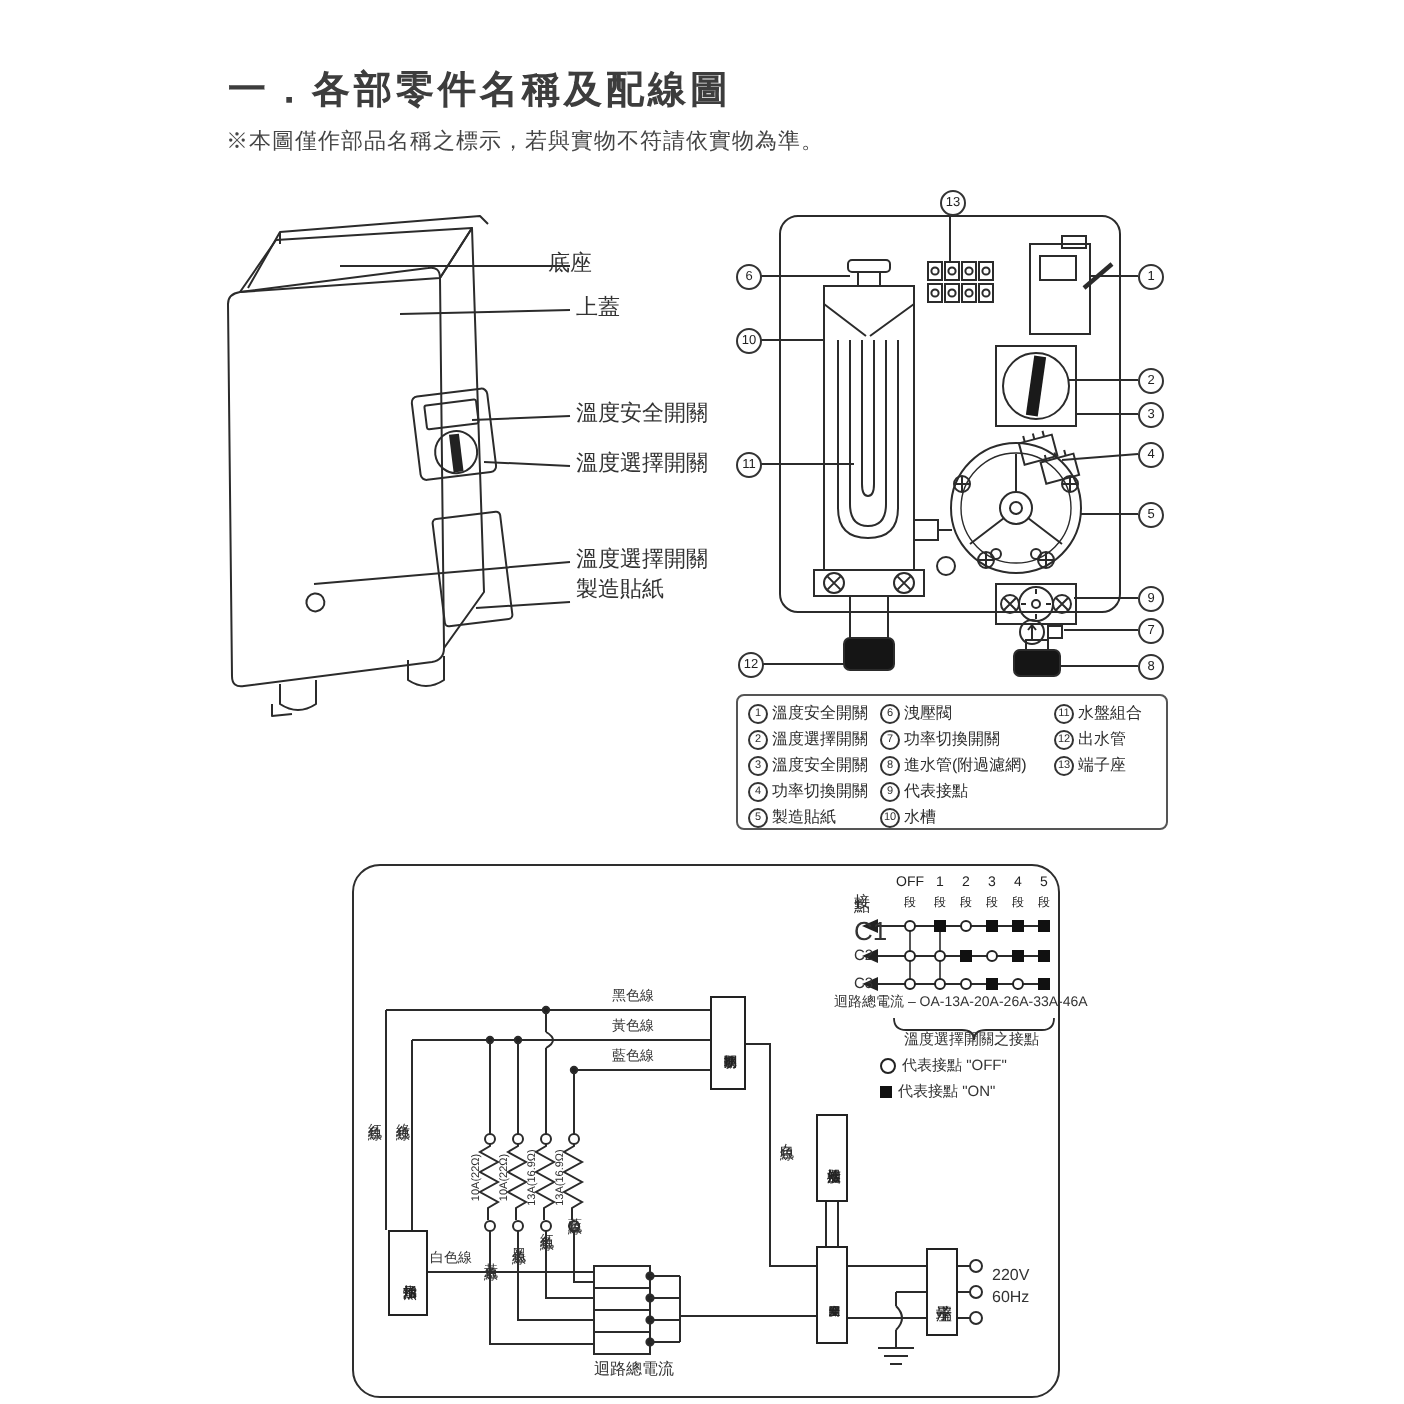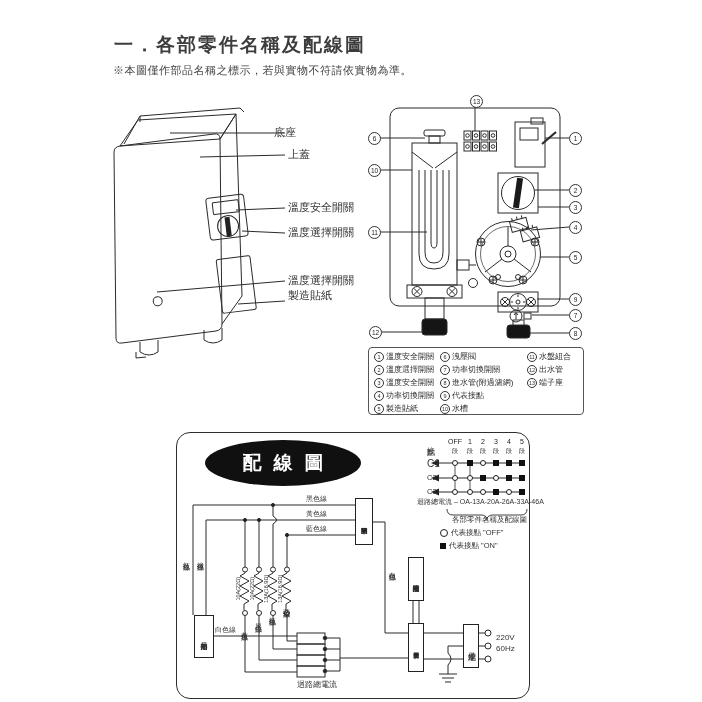--- a/index.html
+++ b/index.html
@@ -316,36 +316,35 @@
       <path d="M261,31 H348 M261,46 H348 M261,60 H348"></path>
       <polygon points="255,31 263,27.5 263,34.5" fill="#222" stroke="none"></polygon>
       <polygon points="255,46 263,42.5 263,49.5" fill="#222" stroke="none"></polygon>
       <polygon points="255,60 263,56.5 263,63.5" fill="#222" stroke="none"></polygon>
       <path d="M279,31 V60 M294,31 V60" stroke-width="0.8"></path>
 
       <path d="M271,77 Q271,83 277,83 L305,83 Q311,83 311,88 Q311,83 317,83 L345,83 Q351,83 351,77" stroke-width="0.9"></path>
     </g>
   </svg>
 
-  <div class="oval">配線圖</div>
 
   <div class="vlab s8" style="left:426px;top:440px;letter-spacing:2px">接點</div>
   <div class="hdr" style="left:446px;top:438px">OFF</div>
   <div class="hdr" style="left:461px;top:438px">1</div>
   <div class="hdr" style="left:474px;top:438px">2</div>
   <div class="hdr" style="left:487px;top:438px">3</div>
   <div class="hdr" style="left:500px;top:438px">4</div>
   <div class="hdr" style="left:513px;top:438px">5</div>
   <div class="unit" style="left:446px;top:447px">段</div>
   <div class="unit" style="left:461px;top:447px">段</div>
   <div class="unit" style="left:474px;top:447px">段</div>
   <div class="unit" style="left:487px;top:447px">段</div>
   <div class="unit" style="left:500px;top:447px">段</div>
   <div class="unit" style="left:513px;top:447px">段</div>
-  <div class="lbl" style="left:427px;top:459px;font-size:10px">C1</div>
+  <div class="lbl" style="left:427px;top:459px;font-size:13px">C1</div>
   <div class="lbl" style="left:427px;top:474px;font-size:7.5px">C2</div>
   <div class="lbl" style="left:427px;top:488px;font-size:7.5px">C3</div>
   <div id="contact-syms">
       <span class="csym off" style="left: 452px; top: 460px;"></span>
       <span class="csym on" style="left: 467px; top: 460px;"></span>
       <span class="csym off" style="left: 480px; top: 460px;"></span>
       <span class="csym on" style="left: 493px; top: 460px;"></span>
       <span class="csym on" style="left: 506px; top: 460px;"></span>
       <span class="csym on" style="left: 519px; top: 460px;"></span>
       <span class="csym off" style="left: 452px; top: 475px;"></span>
@@ -355,21 +354,21 @@
       <span class="csym on" style="left: 506px; top: 475px;"></span>
       <span class="csym on" style="left: 519px; top: 475px;"></span>
       <span class="csym off" style="left: 452px; top: 489px;"></span>
       <span class="csym off" style="left: 467px; top: 489px;"></span>
       <span class="csym off" style="left: 480px; top: 489px;"></span>
       <span class="csym on" style="left: 493px; top: 489px;"></span>
       <span class="csym off" style="left: 506px; top: 489px;"></span>
       <span class="csym on" style="left: 519px; top: 489px;"></span>
     </div>
   <div class="lbl" style="left:417px;top:498px;font-size:7px">迴路總電流 – OA-13A-20A-26A-33A-46A</div>
-  <div class="lbl" style="left:452px;top:516px;font-size:7.5px">各部零件名稱及配線圖</div>
+  <div class="lbl" style="left:452px;top:516px;font-size:7.5px">溫度選擇開關之接點</div>
   <div class="lbl" style="left:440px;top:529px;font-size:7.5px;display:flex;align-items:center">
     <span class="shape-circ"></span>
       <span>代表接點 "OFF"</span>
   </div>
   <div class="lbl" style="left:440px;top:542px;font-size:7.5px;display:flex;align-items:center">
     <span class="shape-sq"></span>
       <span>代表接點 "ON"</span>
   </div>
 
   <div class="lbl s7" style="left:306px;top:495px">黑色線</div>

